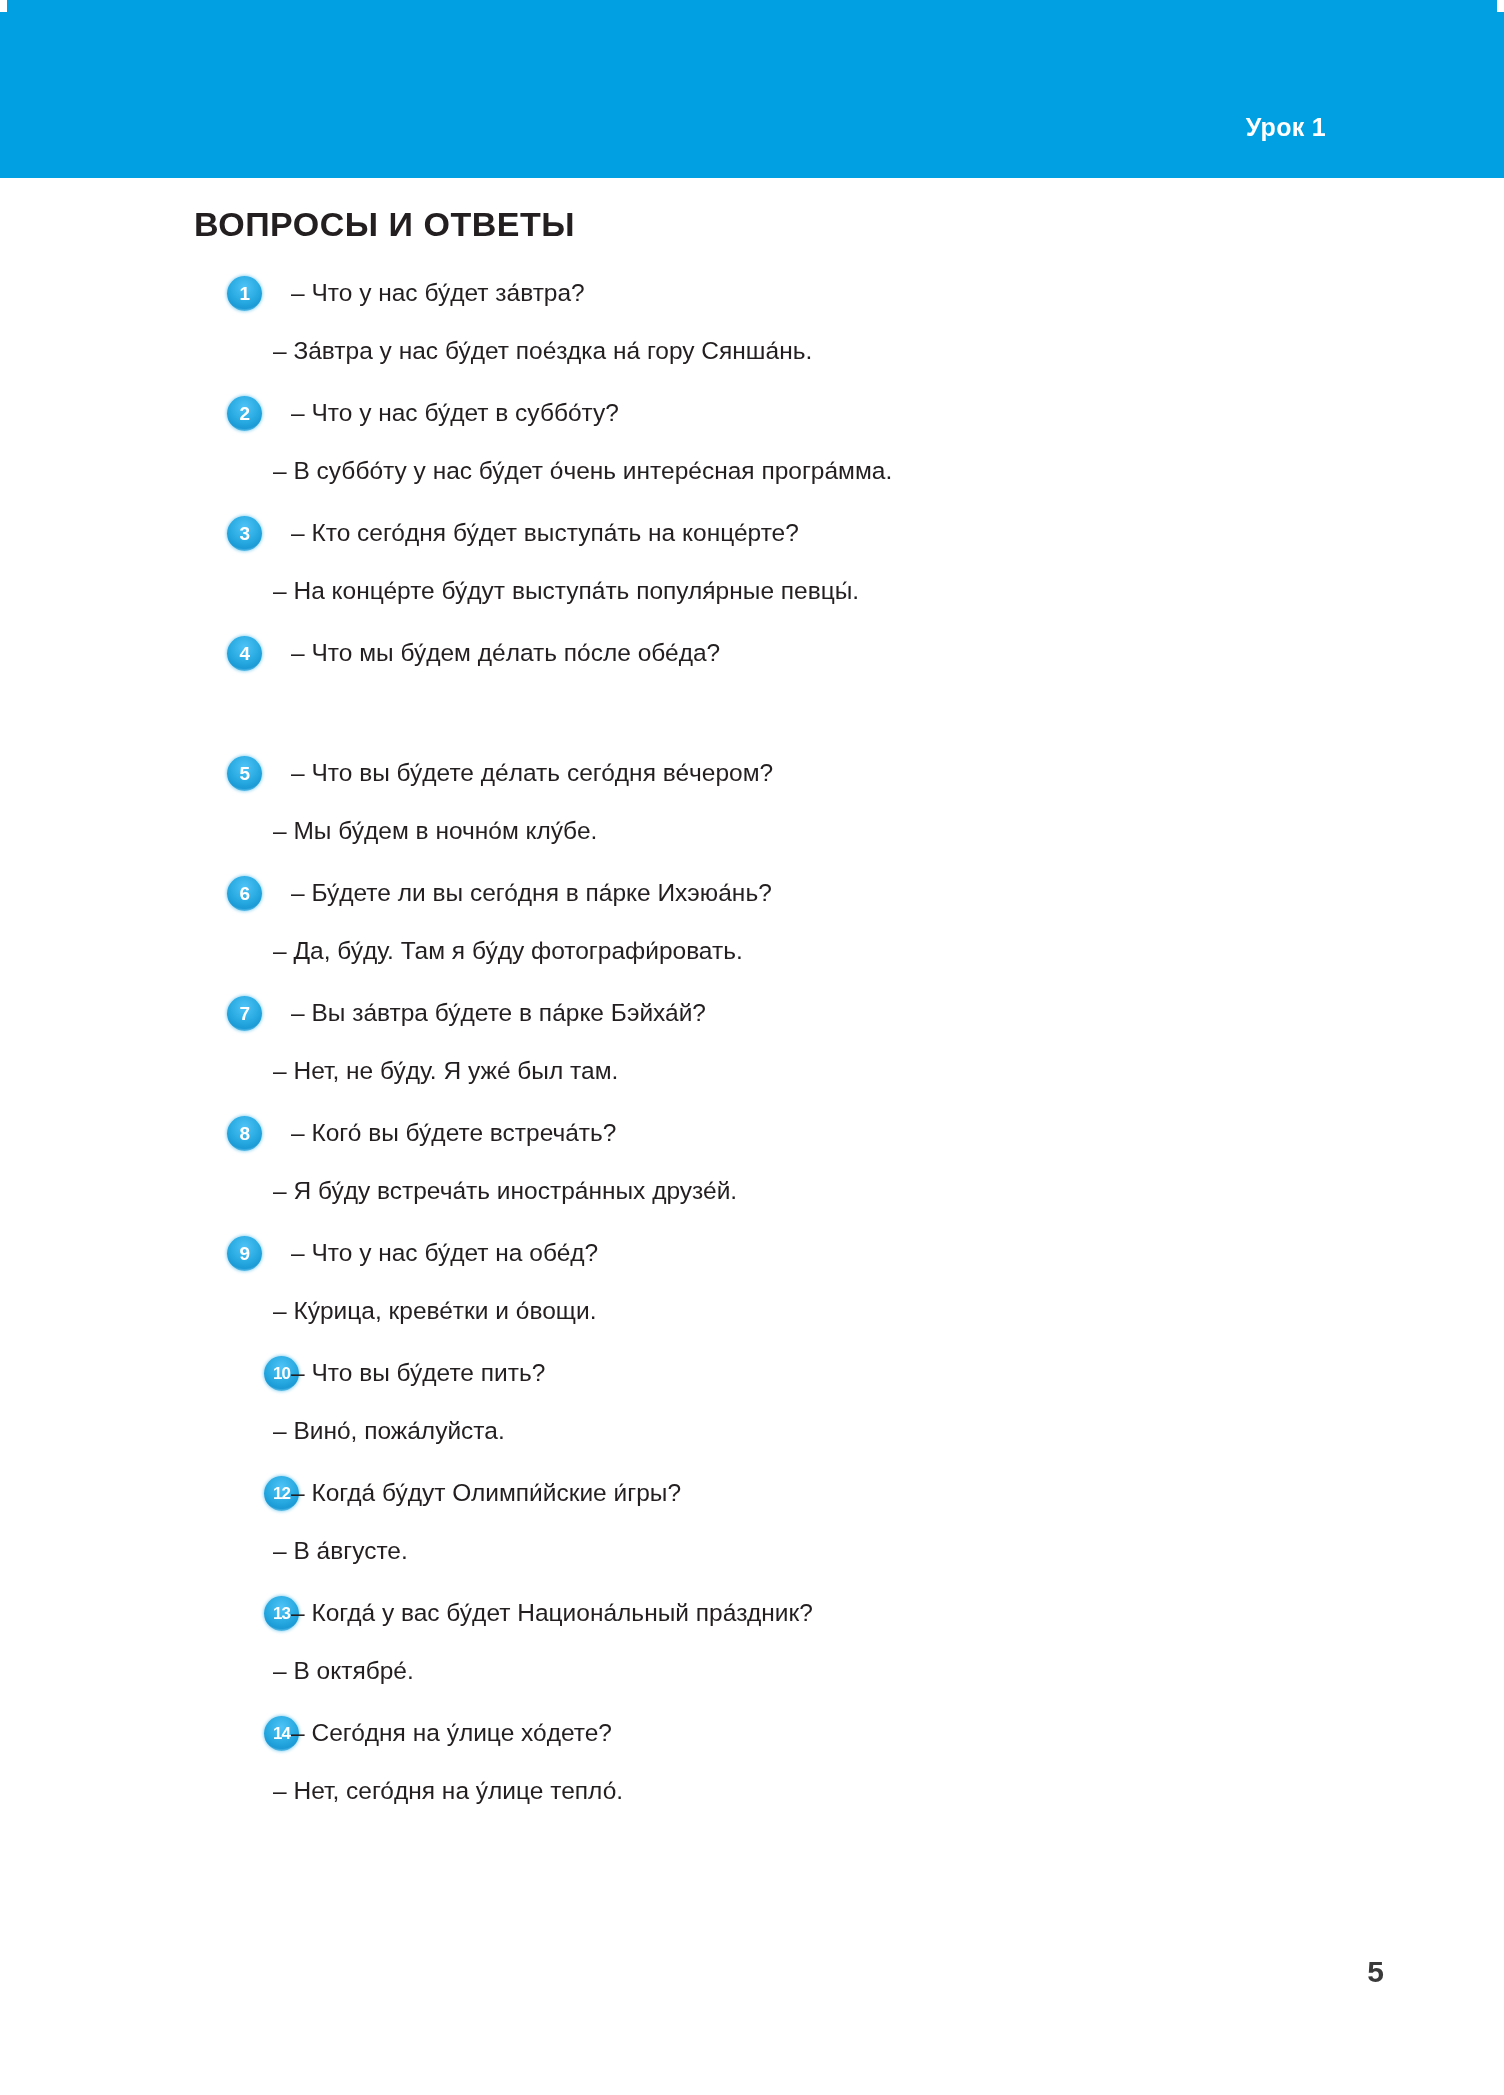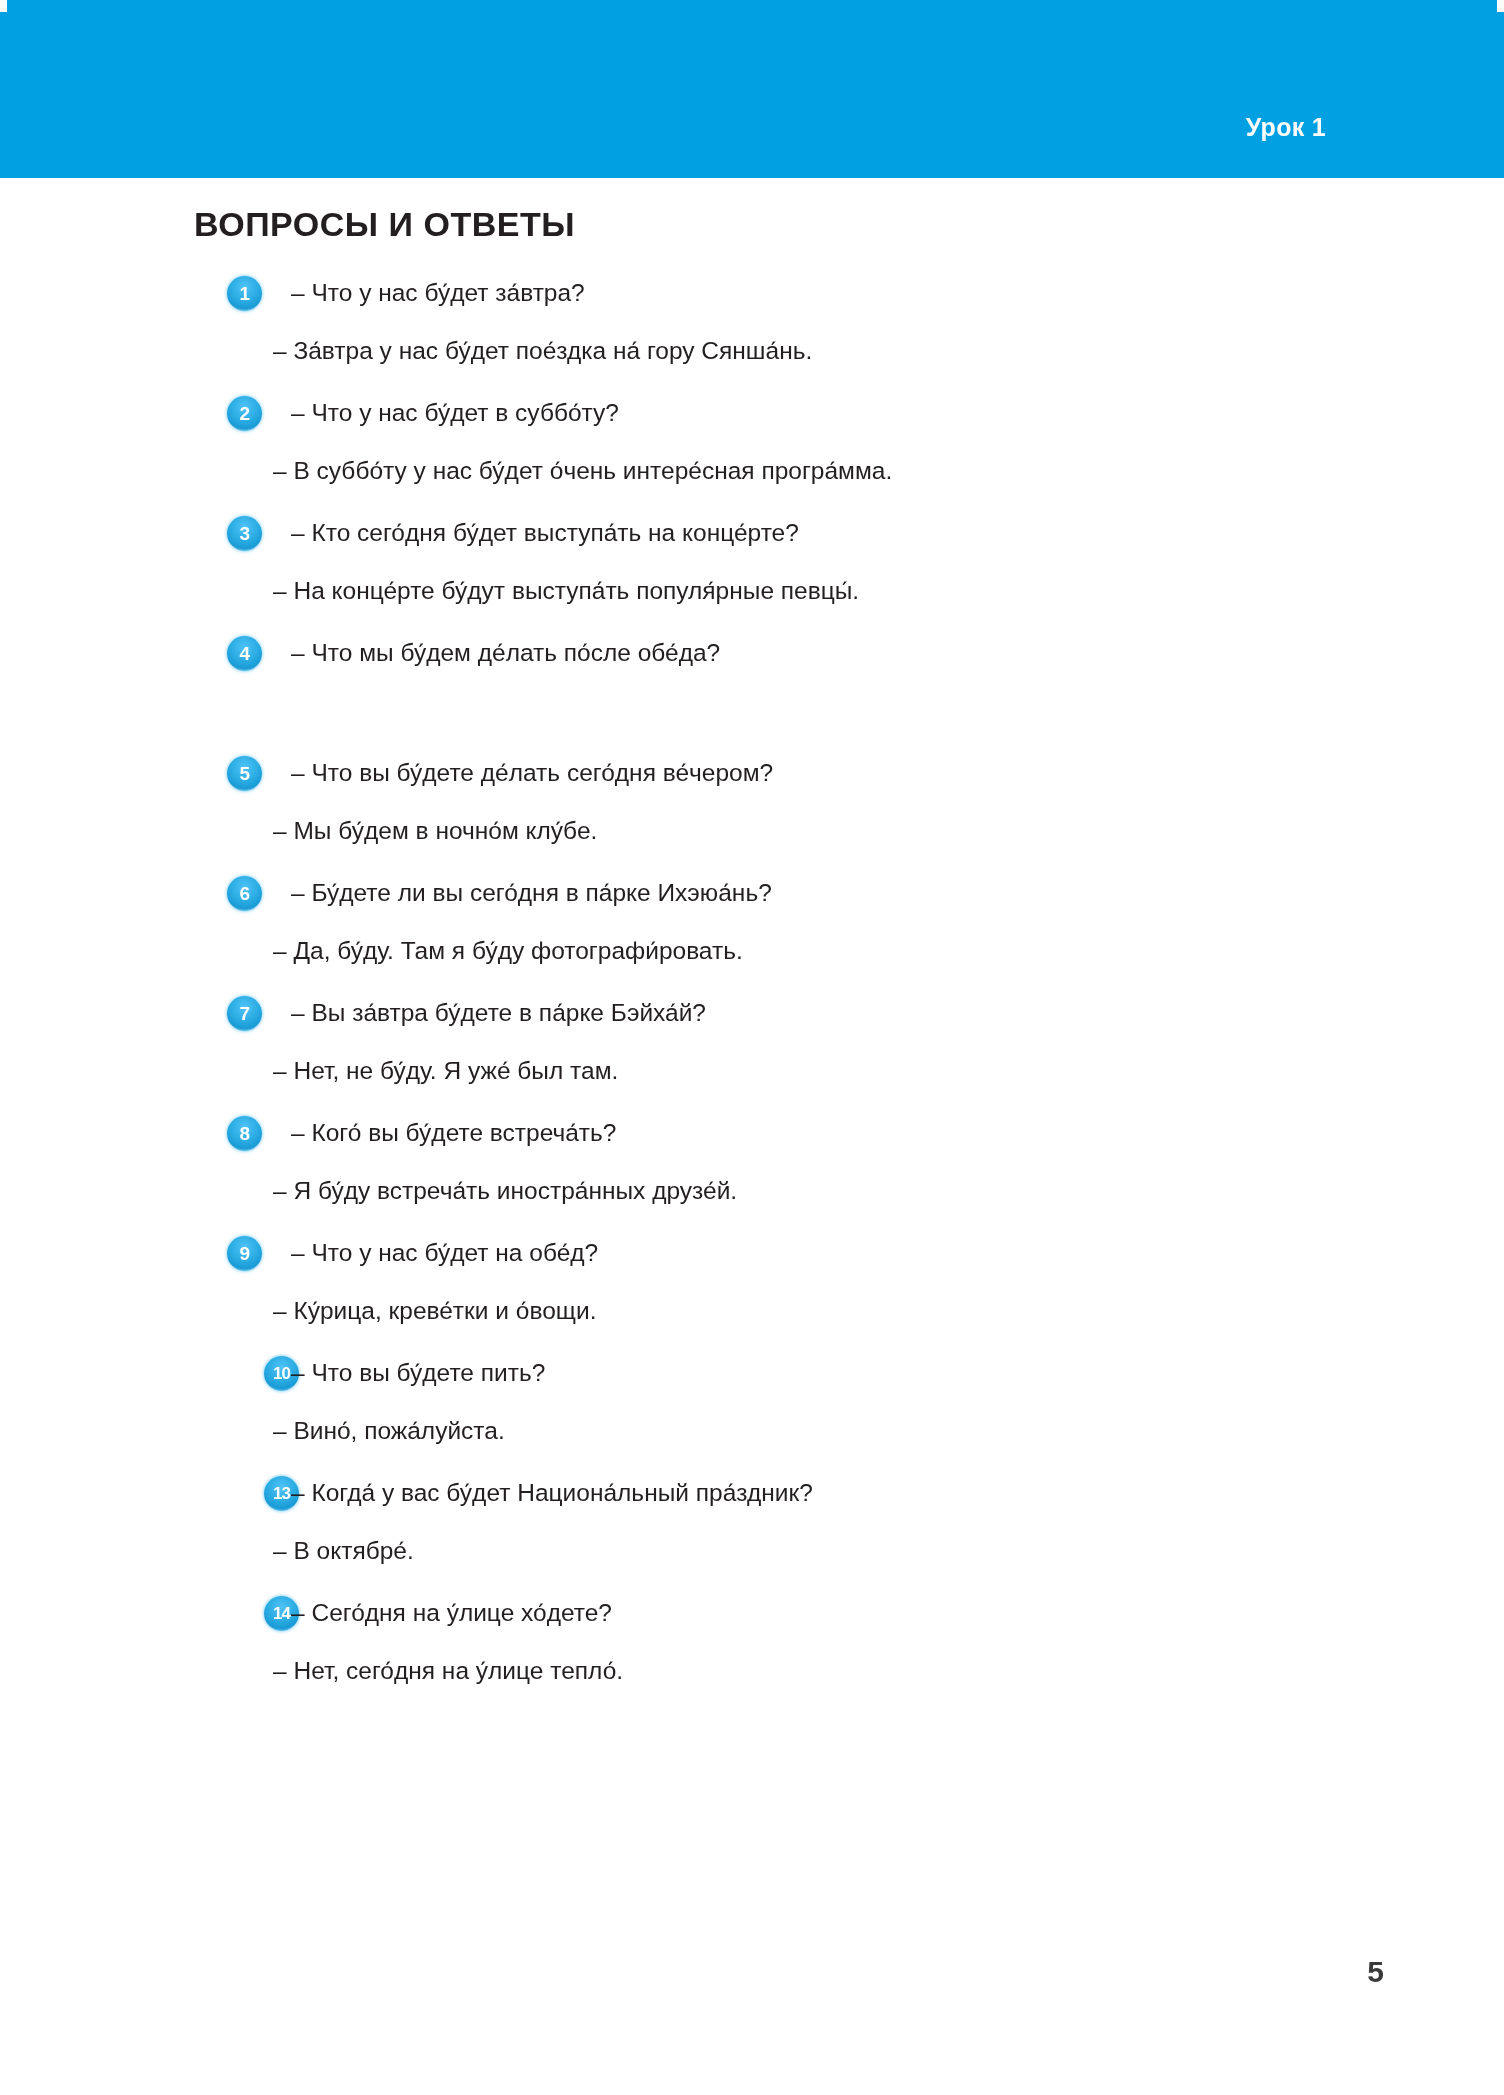--- a/index.html
+++ b/index.html
@@ -188,20 +188,25 @@
         <div class="badge">9</div>
         <div class="q-line">– Что у нас бу́дет на обе́д?</div>
         <div class="a-line">– Ку́рица, креве́тки и о́вощи.</div>
       </div>
       <div class="qa-item">
         <div class="badge wide">10</div>
         <div class="q-line">– Что вы бу́дете пить?</div>
         <div class="a-line">– Вино́, пожа́луйста.</div>
       </div>
       <div class="qa-item">
+        <div class="badge wide">12</div>
+        <div class="q-line">– Когда́ бу́дут Олимпи́йские и́гры?</div>
+        <div class="a-line">– В а́вгусте.</div>
+      </div>
+      <div class="qa-item">
         <div class="badge wide">13</div>
         <div class="q-line">– Когда́ у вас бу́дет Национа́льный пра́здник?</div>
         <div class="a-line">– В октябре́.</div>
       </div>
       <div class="qa-item">
         <div class="badge wide">14</div>
         <div class="q-line">– Сего́дня на у́лице хо́дете?</div>
         <div class="a-line">– Нет, сего́дня на у́лице тепло́.</div>
       </div>
     </div>

